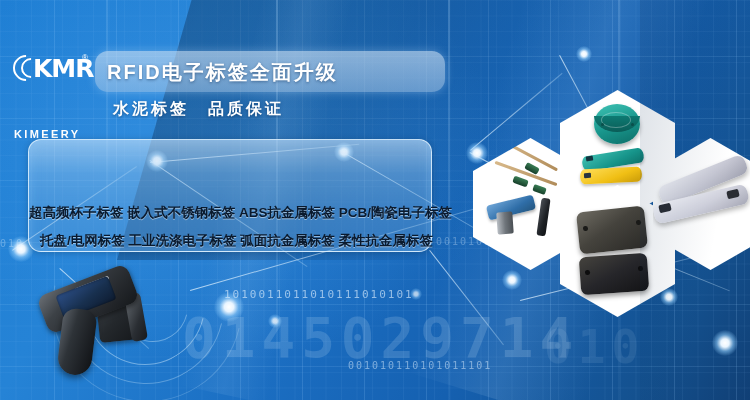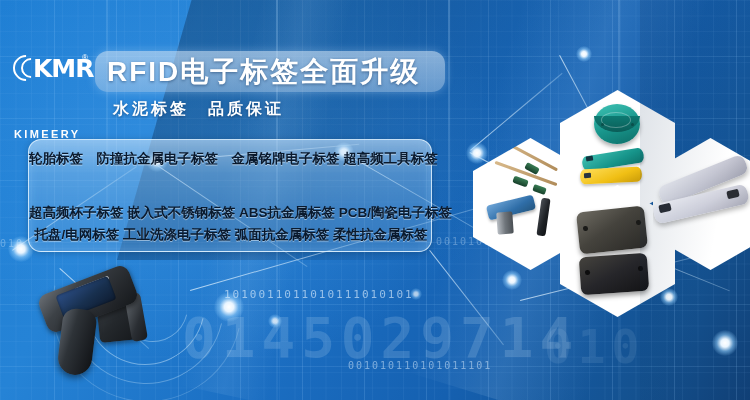--- a/index.html
+++ b/index.html
@@ -83,21 +83,21 @@
 
   
   #title-band {
     position:absolute; left:95px; top:51px; width:350px; height:41px;
     background:linear-gradient(to bottom, rgba(205,225,245,.62), rgba(175,205,235,.50));
     border-radius:13px;
     box-shadow:0 0 10px rgba(190,220,255,.35);
   }
   #title {
     position:absolute; left:107px; top:52px; width:330px; height:40px;
-    color:#fff; font-size:28px; font-weight:700; letter-spacing:2px;
+    color:#fff; font-size:20px; font-weight:700; letter-spacing:2px;
     line-height:40px; white-space:nowrap;
     text-shadow:0 1px 3px rgba(10,40,80,.5);
   }
   #subtitle {
     position:absolute; left:113px; top:99px;
     color:#fff; font-size:16px; font-weight:700; letter-spacing:3px;
     text-shadow:0 1px 3px rgba(10,40,80,.55);
   }
 
   
@@ -108,21 +108,21 @@
        rgba(215,234,250,.55) 0%, rgba(150,195,235,.40) 30%,
        rgba(120,175,225,.34) 62%, rgba(95,155,212,.34) 100%);
     border:1.4px solid rgba(225,242,255,.85);
     box-shadow:0 0 12px rgba(150,205,255,.35) inset, 0 1px 6px rgba(6,30,60,.25);
   }
   .tag-line {
     position:absolute; left:0; width:404px; text-align:center;
     color:#0a1a2e; font-size:13.5px; font-weight:700; white-space:nowrap;
     text-shadow:0 1px 0 rgba(255,255,255,.45);
   }
-  .tl0{ top:10px; } .tl1{ top:37px; } .tl2{ top:64px; } .tl3{ top:86px; }
+  .tl0{ top:10px; } .tl1{ top:37px; } .tl2{ top:64px; } .tl3{ top:92px;text-align:right; }
 
   
   .hex {
     position:absolute;
     background:#fff;
     clip-path:polygon(50% 0%,100% 25%,100% 75%,50% 100%,0% 75%,0% 25%);
     filter:drop-shadow(0 2px 5px rgba(5,35,70,.35));
   }
   .hex-inner { position:absolute; inset:0; }
 
@@ -231,21 +231,20 @@
       <div class="logo-reg" data-interactable="false">®</div>
     </div>
     <div class="logo-name" data-interactable="false">KIMEERY</div>
   </div>
 
   <div id="title-band" data-interactable="false"></div>
   <div id="title" data-interactable="false">RFID电子标签全面升级</div>
   <div id="subtitle" data-interactable="false">水泥标签　品质保证</div>
 
   <div id="tag-panel" data-interactable="false">
-    <div class="tag-line tl0" data-interactable="false">轮胎标签　防撞抗金属电子标签　金属铭牌电子标签 超高频工具标签</div>
     <div class="tag-line tl2" data-interactable="false">超高频杯子标签 嵌入式不锈钢标签 ABS抗金属标签 PCB/陶瓷电子标签</div>
     <div class="tag-line tl3" data-interactable="false">托盘/电网标签 工业洗涤电子标签 弧面抗金属标签 柔性抗金属标签</div>
   </div>
 
   <div class="hex" style="left:473px; top:138px; width:115px; height:132px;" data-interactable="true">
     <div class="hex-inner" data-interactable="false">
 
       <div style="position:absolute;left:26px;top:16px;width:62px;height:3px;background:linear-gradient(to right,#d8b98a,#b08c5a);transform:rotate(28deg);border-radius:2px;" data-interactable="false"></div>
       <div style="position:absolute;left:52px;top:27px;width:14px;height:7px;background:linear-gradient(#3a7d55,#17402b);transform:rotate(28deg);border-radius:2px;" data-interactable="false"></div>
       <div style="position:absolute;left:20px;top:34px;width:66px;height:3px;background:linear-gradient(to right,#d8b98a,#b08c5a);transform:rotate(20deg);border-radius:2px;" data-interactable="false"></div>

